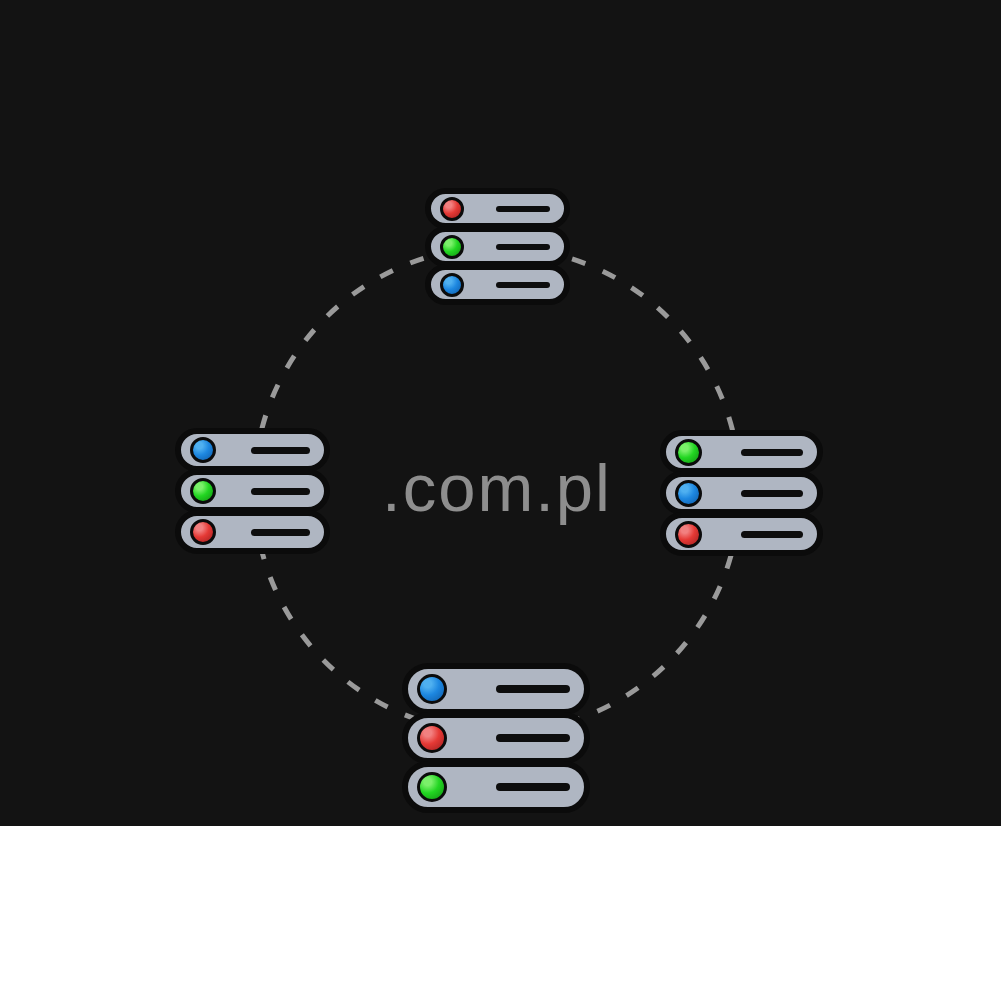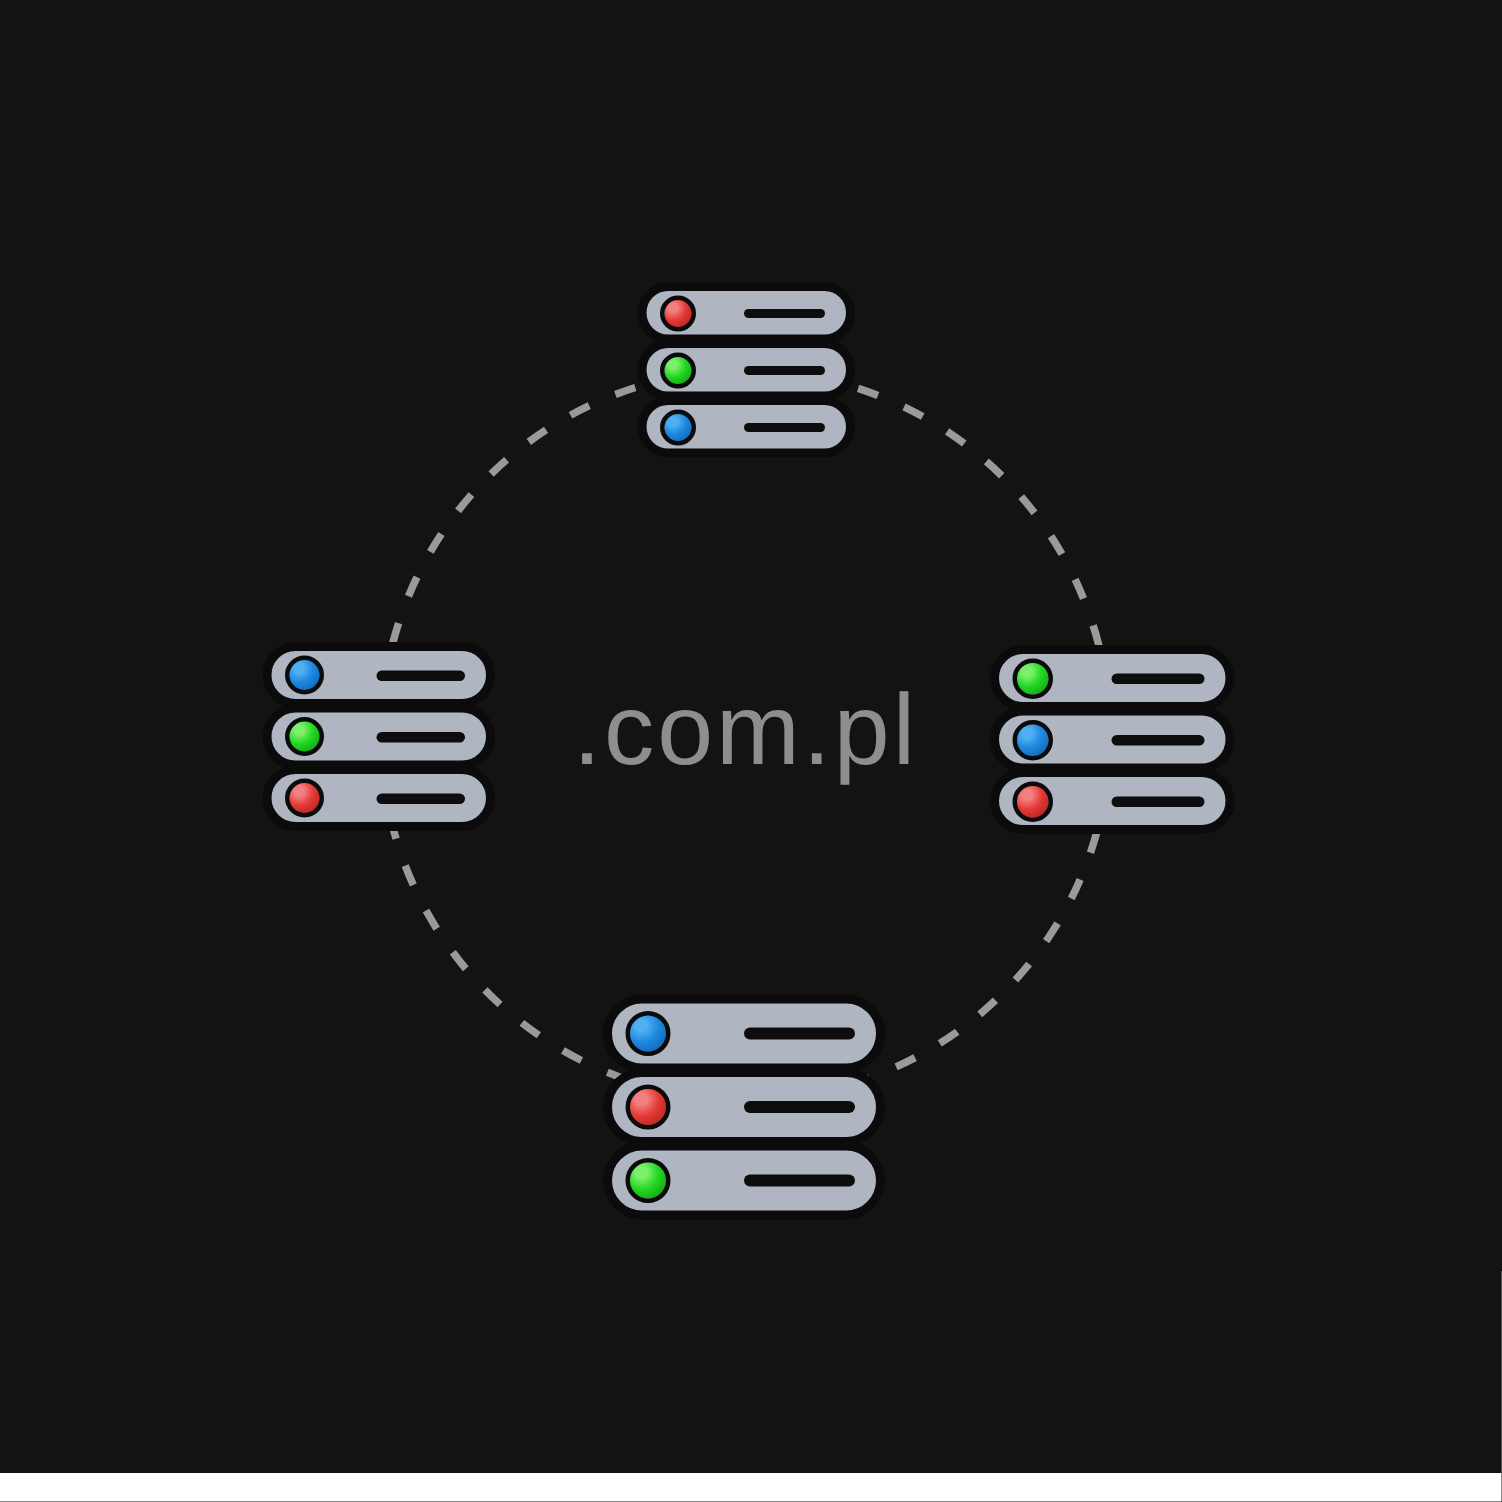--- a/index.html
+++ b/index.html
@@ -3,21 +3,21 @@
 <meta charset="utf-8">
 <style>
   html, body {
     margin: 0;
     padding: 0;
     font-family: "Liberation Sans", sans-serif;
   }
   .scene {
     position: relative;
     width: 1001px;
-    height: 982px;
+    height: 826px;
     overflow: hidden;
     background: #131313; 
   }
   .ring-svg {
     position: absolute;
     left: 0;
     top: 0;
     width: 1001px;
     height: 1001px;
   }

